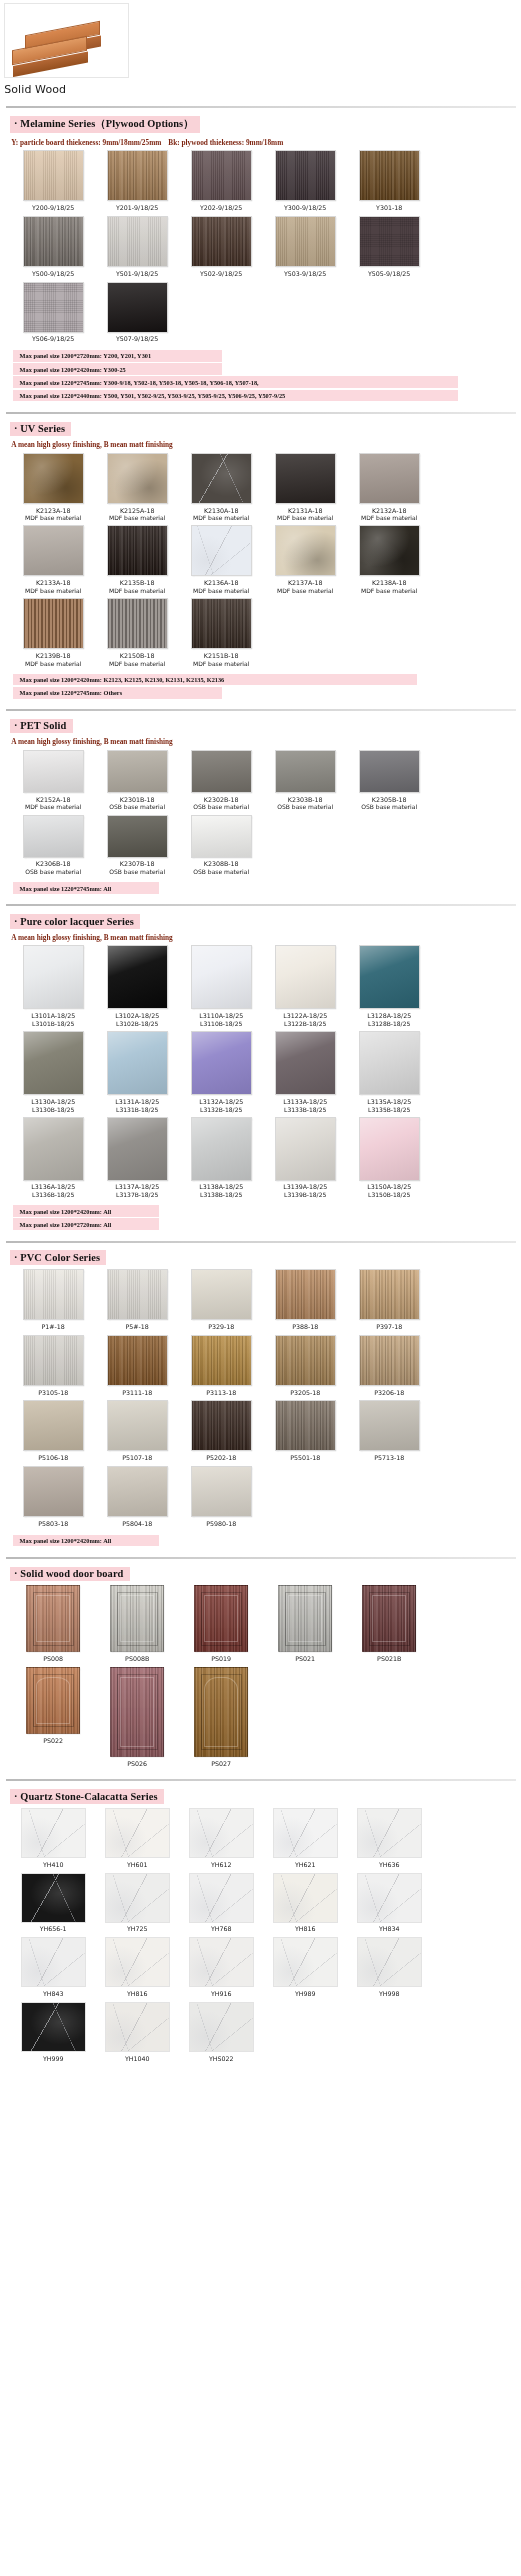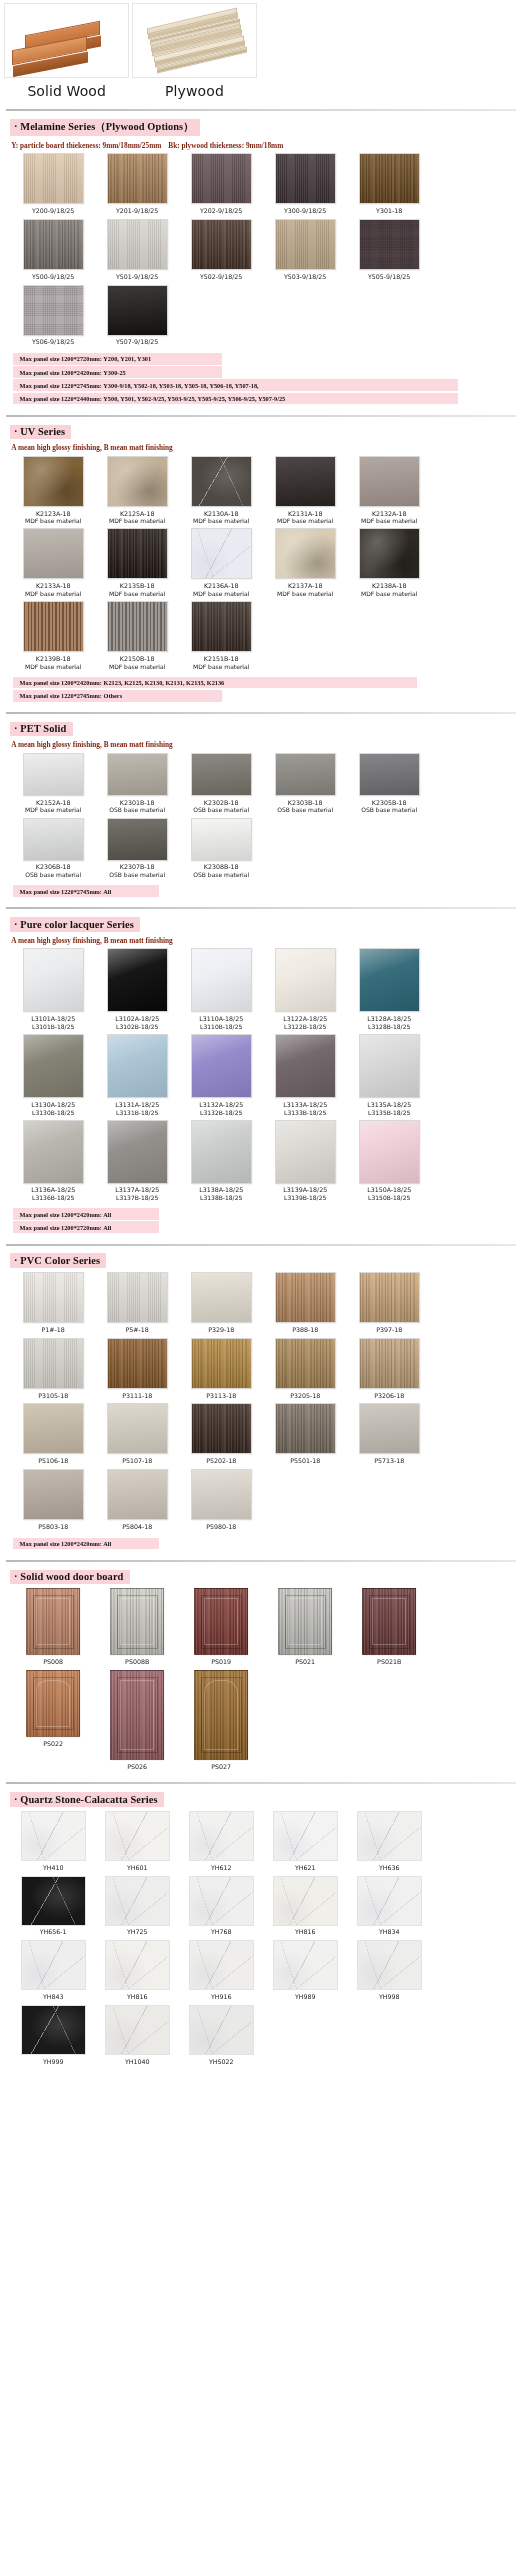--- a/index.html
+++ b/index.html
@@ -14,21 +14,21 @@
   .page { width:522px; position:relative; overflow:hidden; }
 
   
   .boards { display:flex; padding:2.8px 4.2px 0 4.2px; gap:2.8px; }
   .board { width:125px; }
   .board-img {
     height:75px; border:0.7px solid #e6e6e6; background:#fff;
     position:relative; overflow:hidden;
   }
   .board-cap {
-    text-align:center; font-size:14px; color:#1a1a1a; padding:4.9px 0 2.8px 0;
+    text-align:left; font-size:11px; color:#1a1a1a; padding:4.9px 0 2.8px 0;
     font-family:"DejaVu Sans", sans-serif; letter-spacing:0.1px;
   }
 
   
   .sw1,.sw2 { position:absolute; transform:skewY(-11deg); }
   .sw1 { left:19.5px; top:24px; width:75px; height:14px;
          background:linear-gradient(180deg,#d9884f,#c4763f); border:0.7px solid #a9602f; }
   .sw1:after { content:""; position:absolute; left:0; top:14px; width:75px; height:11px;
          background:linear-gradient(180deg,#b86a37,#9c5529); }
   .sw2 { left:7px; top:39px; width:75px; height:15.3px;
@@ -114,35 +114,20 @@
   <div class="boards">
 
     <div class="board">
       <div class="board-img">
         <div class="sw1"></div>
           <div class="sw2"></div>
       </div>
       <div class="board-cap">Solid Wood</div>
     </div>
 
-    <div class="board">
-      <div class="board-img">
-        <div id="plyStack">
-            <div class="ply" style="top: 14px; left: 14px; height: 6.3px; background: linear-gradient(rgb(239, 228, 207), rgb(230, 218, 194));"></div>
-            <div class="ply" style="top: 19.5px; left: 15.3px; height: 6.3px; background: linear-gradient(rgb(216, 199, 167), rgb(205, 187, 153));"></div>
-            <div class="ply" style="top: 25px; left: 16.7px; height: 6.3px; background: linear-gradient(rgb(187, 167, 130), rgb(241, 232, 214));"></div>
-            <div class="ply" style="top: 31px; left: 18px; height: 6.3px; background: linear-gradient(rgb(230, 218, 194), rgb(201, 184, 148));"></div>
-            <div class="ply" style="top: 36px; left: 19.5px; height: 6.3px; background: linear-gradient(rgb(205, 187, 153), rgb(227, 214, 187));"></div>
-            <div class="ply" style="top: 42px; left: 21px; height: 6.3px; background: linear-gradient(rgb(241, 232, 214), rgb(239, 228, 207));"></div>
-            <div class="ply" style="top: 47px; left: 22px; height: 6.3px; background: linear-gradient(rgb(201, 184, 148), rgb(216, 199, 167));"></div>
-            <div class="ply" style="top: 53px; left: 24px; height: 6.3px; background: linear-gradient(rgb(227, 214, 187), rgb(187, 167, 130));"></div>
-          </div>
-      </div>
-      <div class="board-cap">Plywood</div>
-    </div>
 
 
   </div>
 
   <div class="divider"></div>
 
   <div id="sections">
       <div class="sect"><div class="sect-title">· Melamine Series（Plywood Options）</div><div class="sect-sub two"><span>Y: particle board thiekeness: 9mm/18mm/25mm</span><span>Bk: plywood thiekeness: 9mm/18mm</span></div><div class="grid">
           <div class="cell">
             <div class="sw" style="background: repeating-linear-gradient(90deg, rgba(0, 0, 0, 0.07) 0px, rgba(0, 0, 0, 0.07) 0.7px, rgba(255, 255, 255, 0.08) 0.7px, rgba(255, 255, 255, 0.08) 2.1px), linear-gradient(rgba(255, 255, 255, 0.1), rgba(0, 0, 0, 0.1)), rgb(221, 198, 171);"></div>

